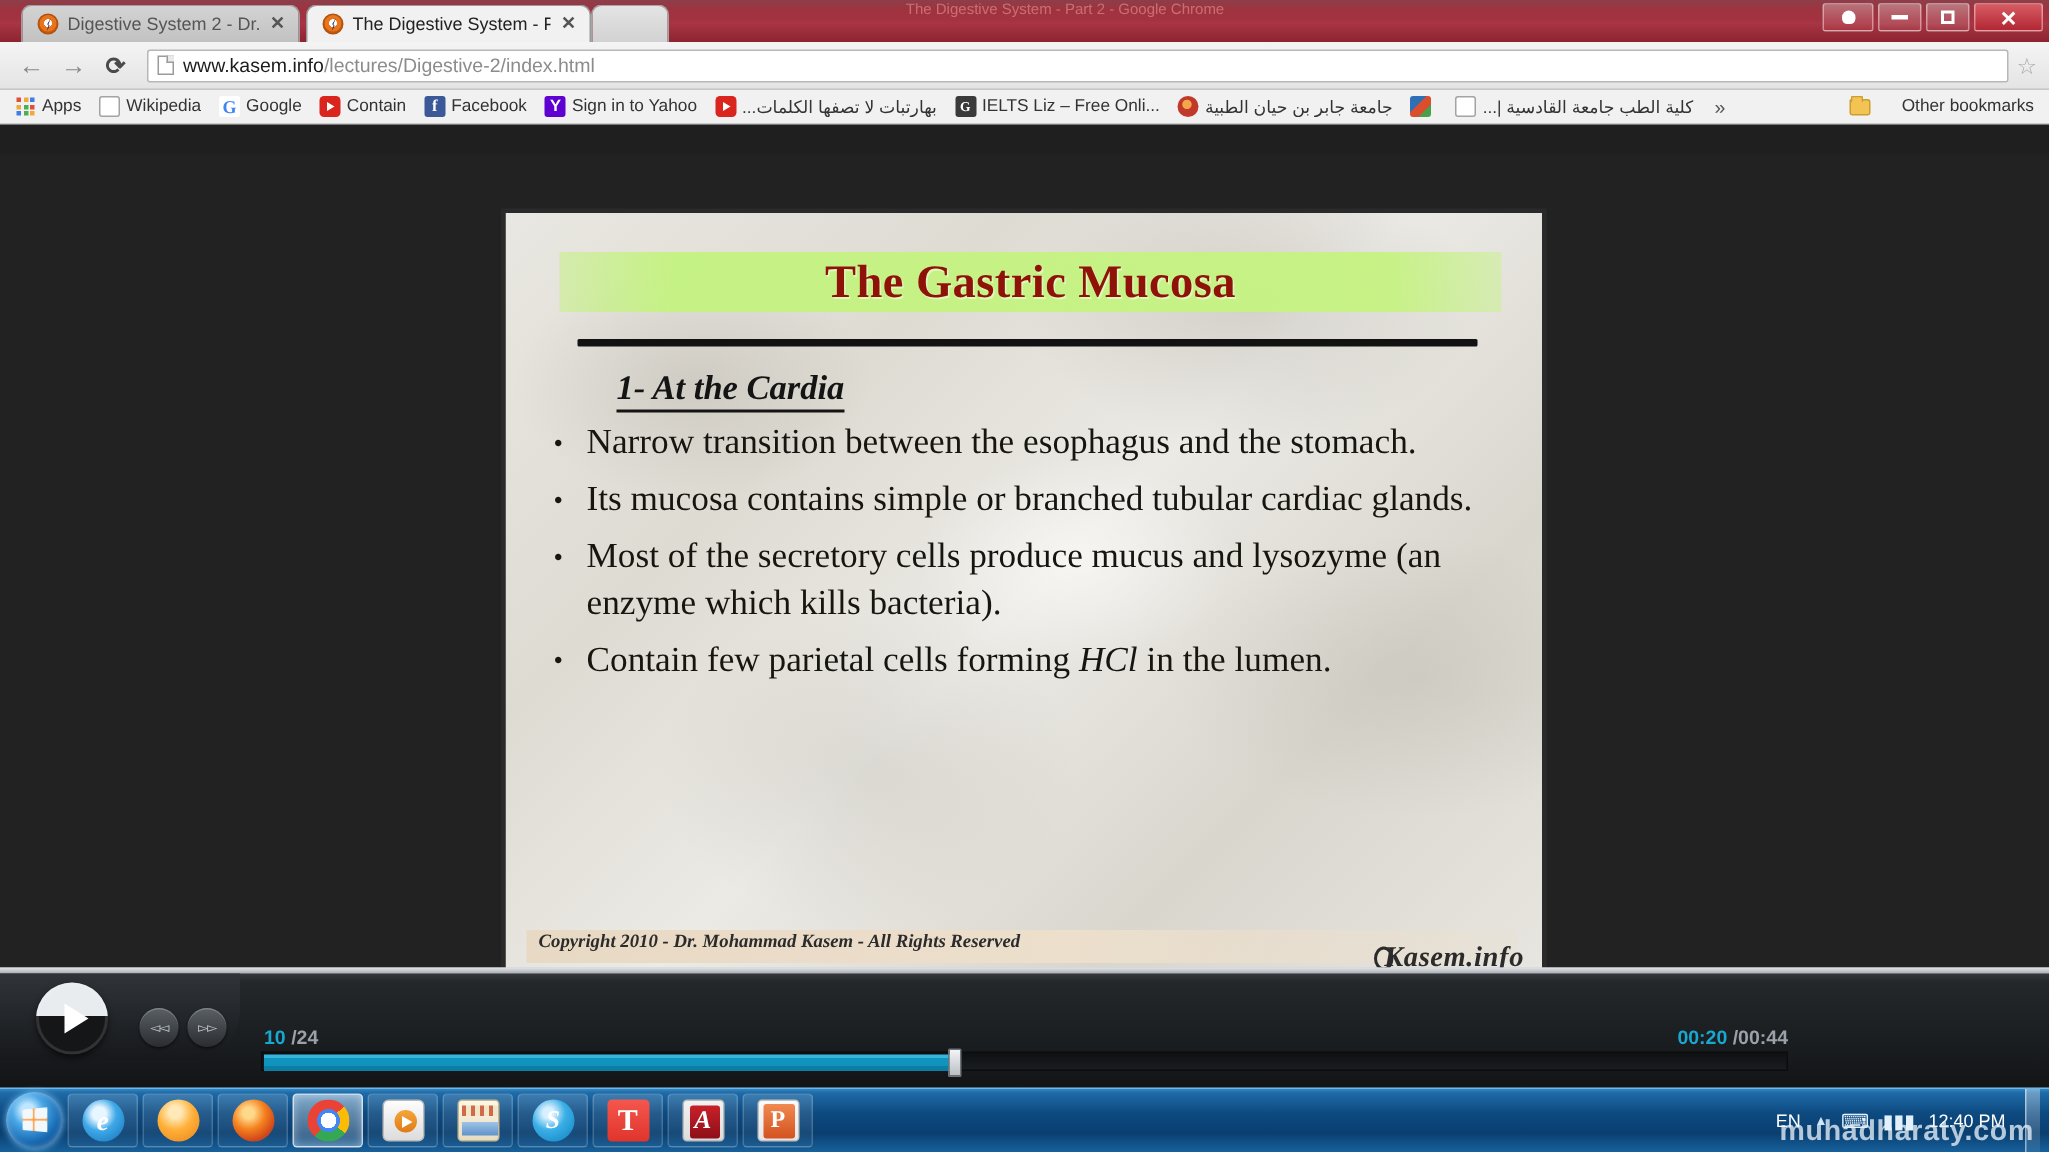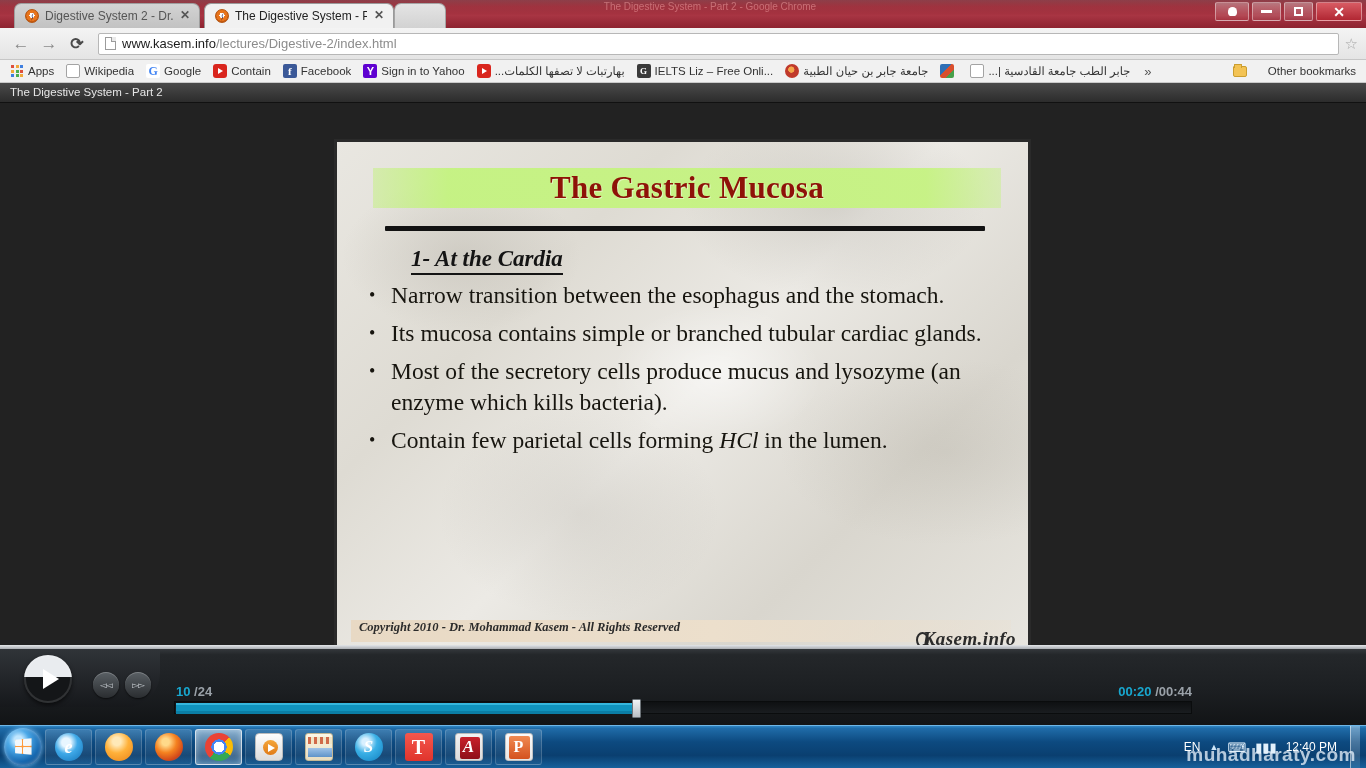--- a/index.html
+++ b/index.html
@@ -488,34 +488,31 @@
       <div class="bm">
         <span class="bm-ico ico-red-drop"></span>
         <span class="lbl rtl">جامعة جابر بن حيان الطبية</span>
       </div>
       <div class="bm">
         <span class="bm-ico ico-multi"></span>
         <span class="lbl"></span>
       </div>
       <div class="bm">
         <span class="bm-ico ico-doc"></span>
-        <span class="lbl rtl">جابر الطب جامعة القادسية |...</span>
+        <span class="lbl rtl">كلية الطب جامعة القادسية |...</span>
       </div>
       <div class="bm-overflow">»</div>
       <div class="bm-other">
         <span class="folder-ico"></span>
         <span class="lbl">Other bookmarks</span>
       </div>
     </div>
 
     <div class="page-area">
 
-      <div class="page-titlebar">
-        <div class="pt-label">The Digestive System - Part 2</div>
-      </div>
 
       <div class="stage">
 
         <div class="slide">
           <div class="slide-title-band"></div>
           <div class="slide-title">The Gastric Mucosa</div>
           <div class="title-rule"></div>
           <div class="sub-head">1- At the Cardia</div>
 
           <div class="bullets">

